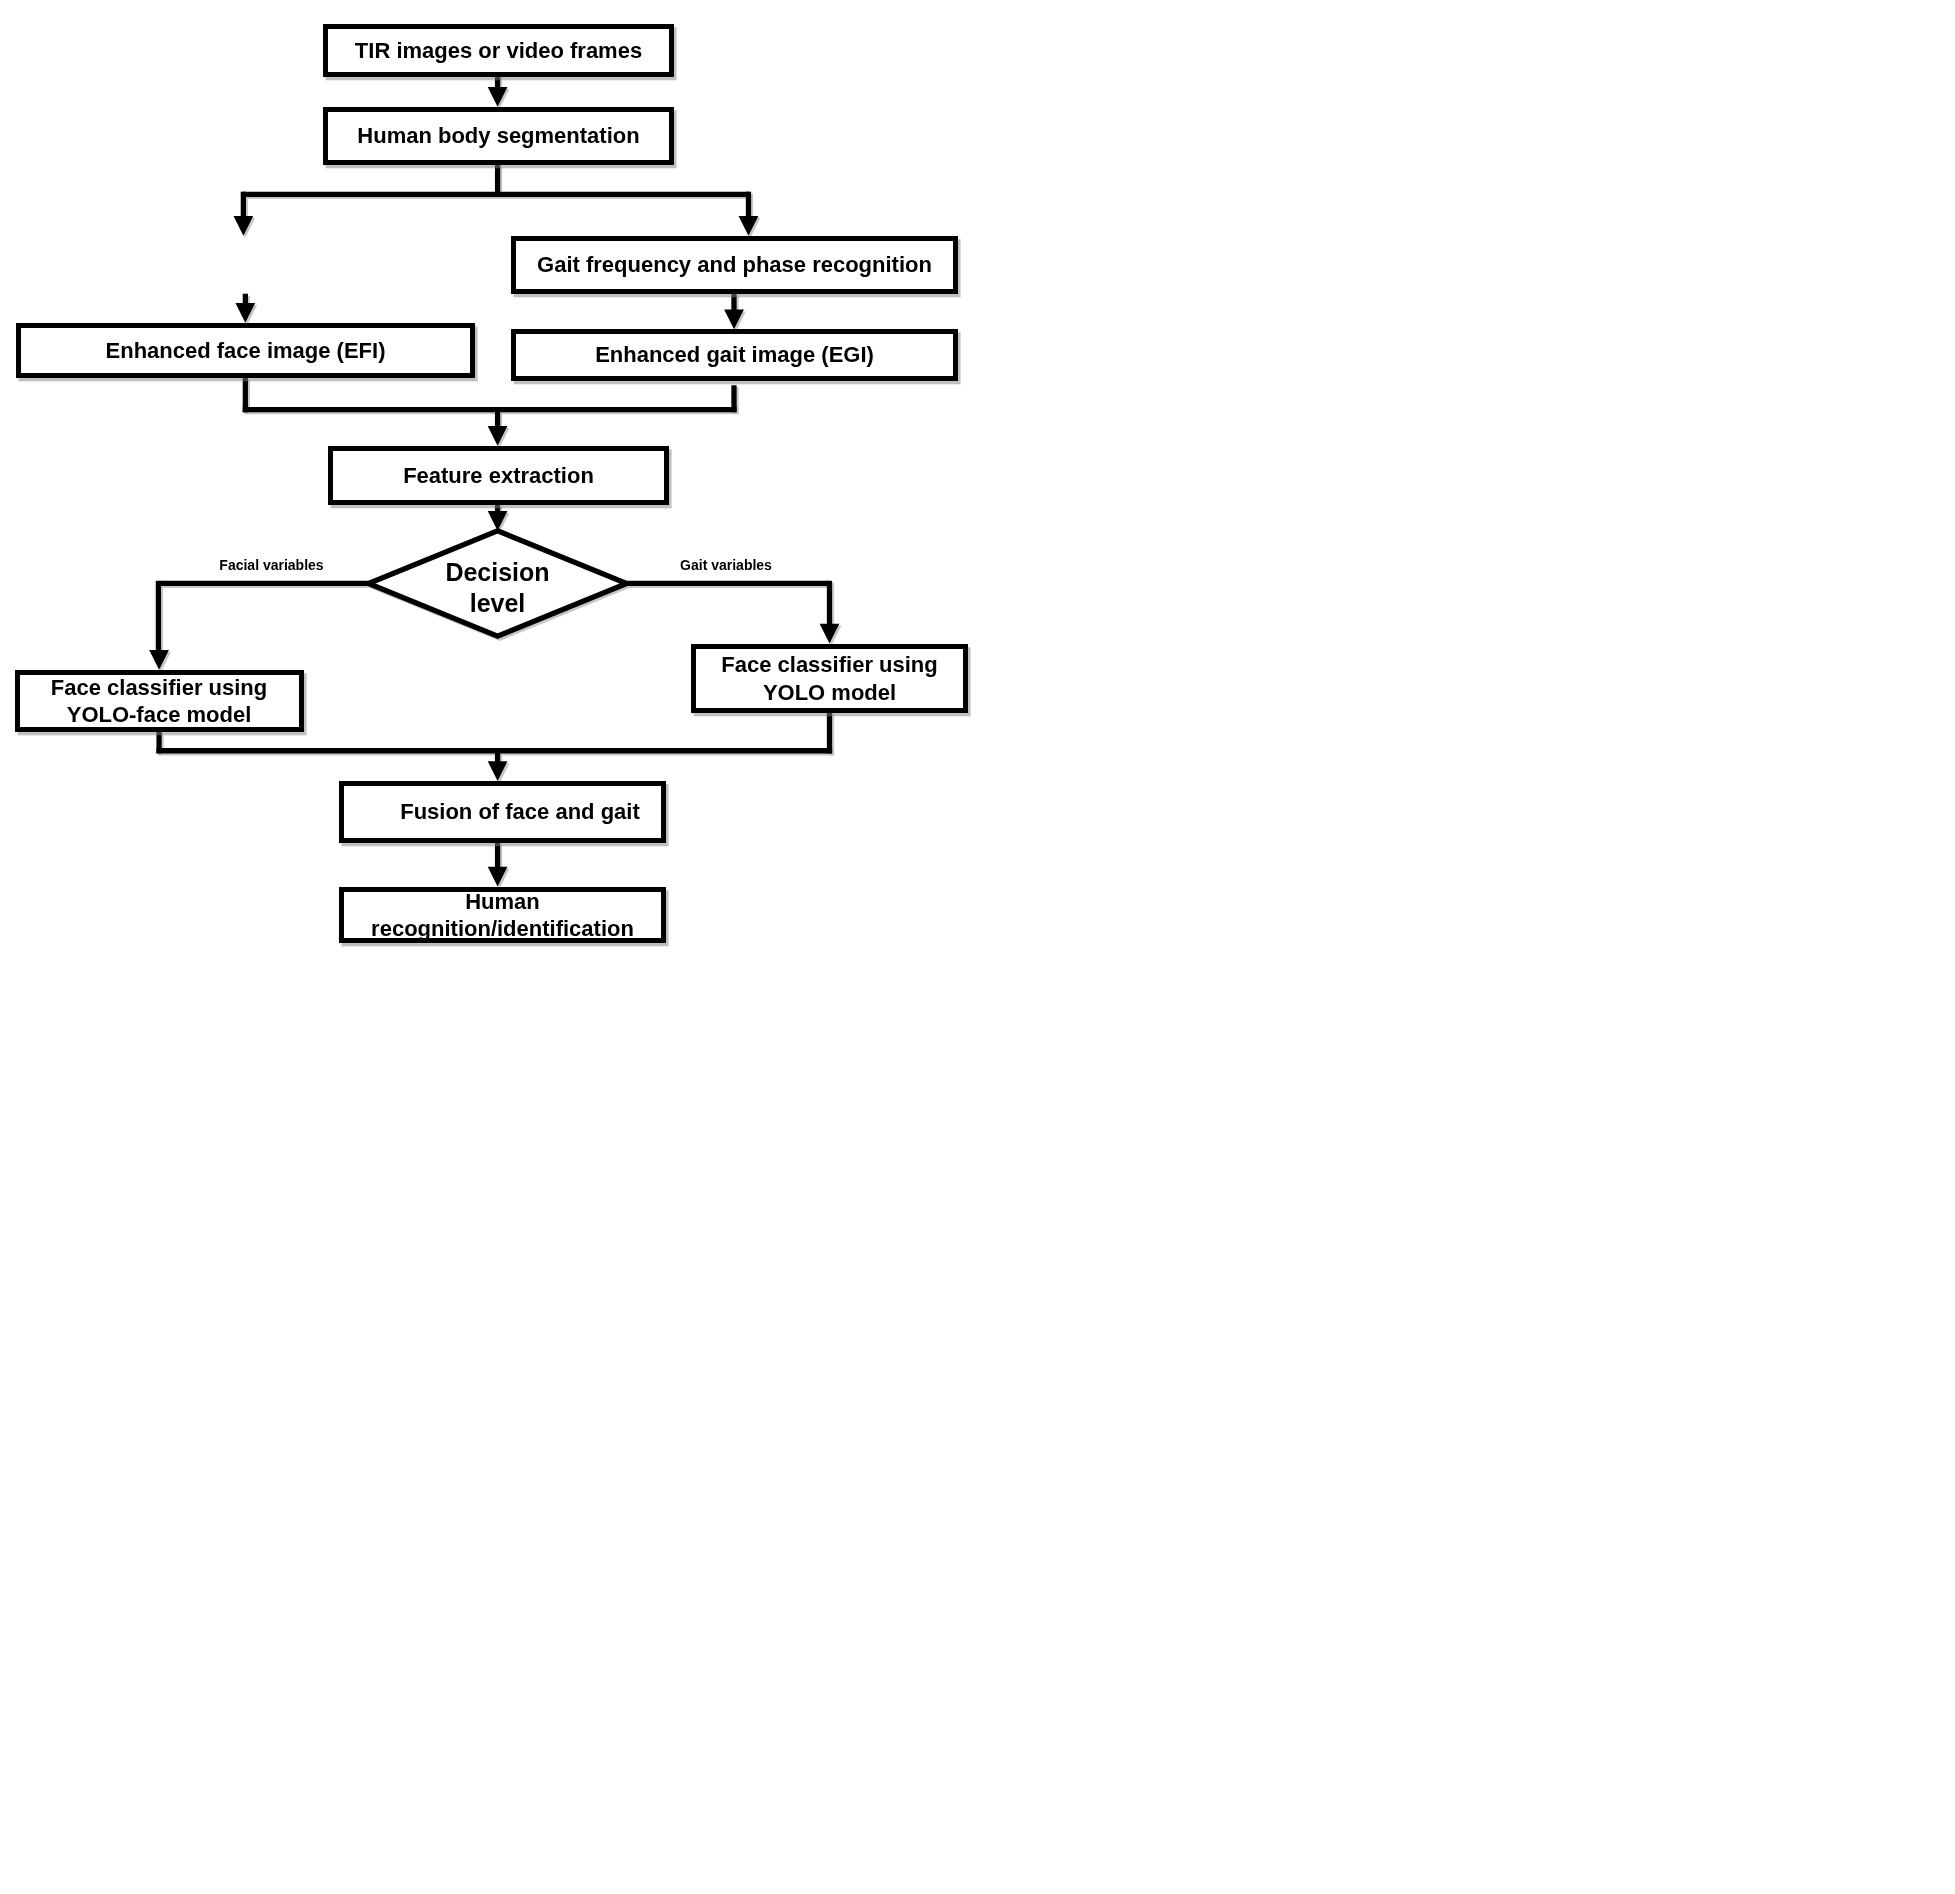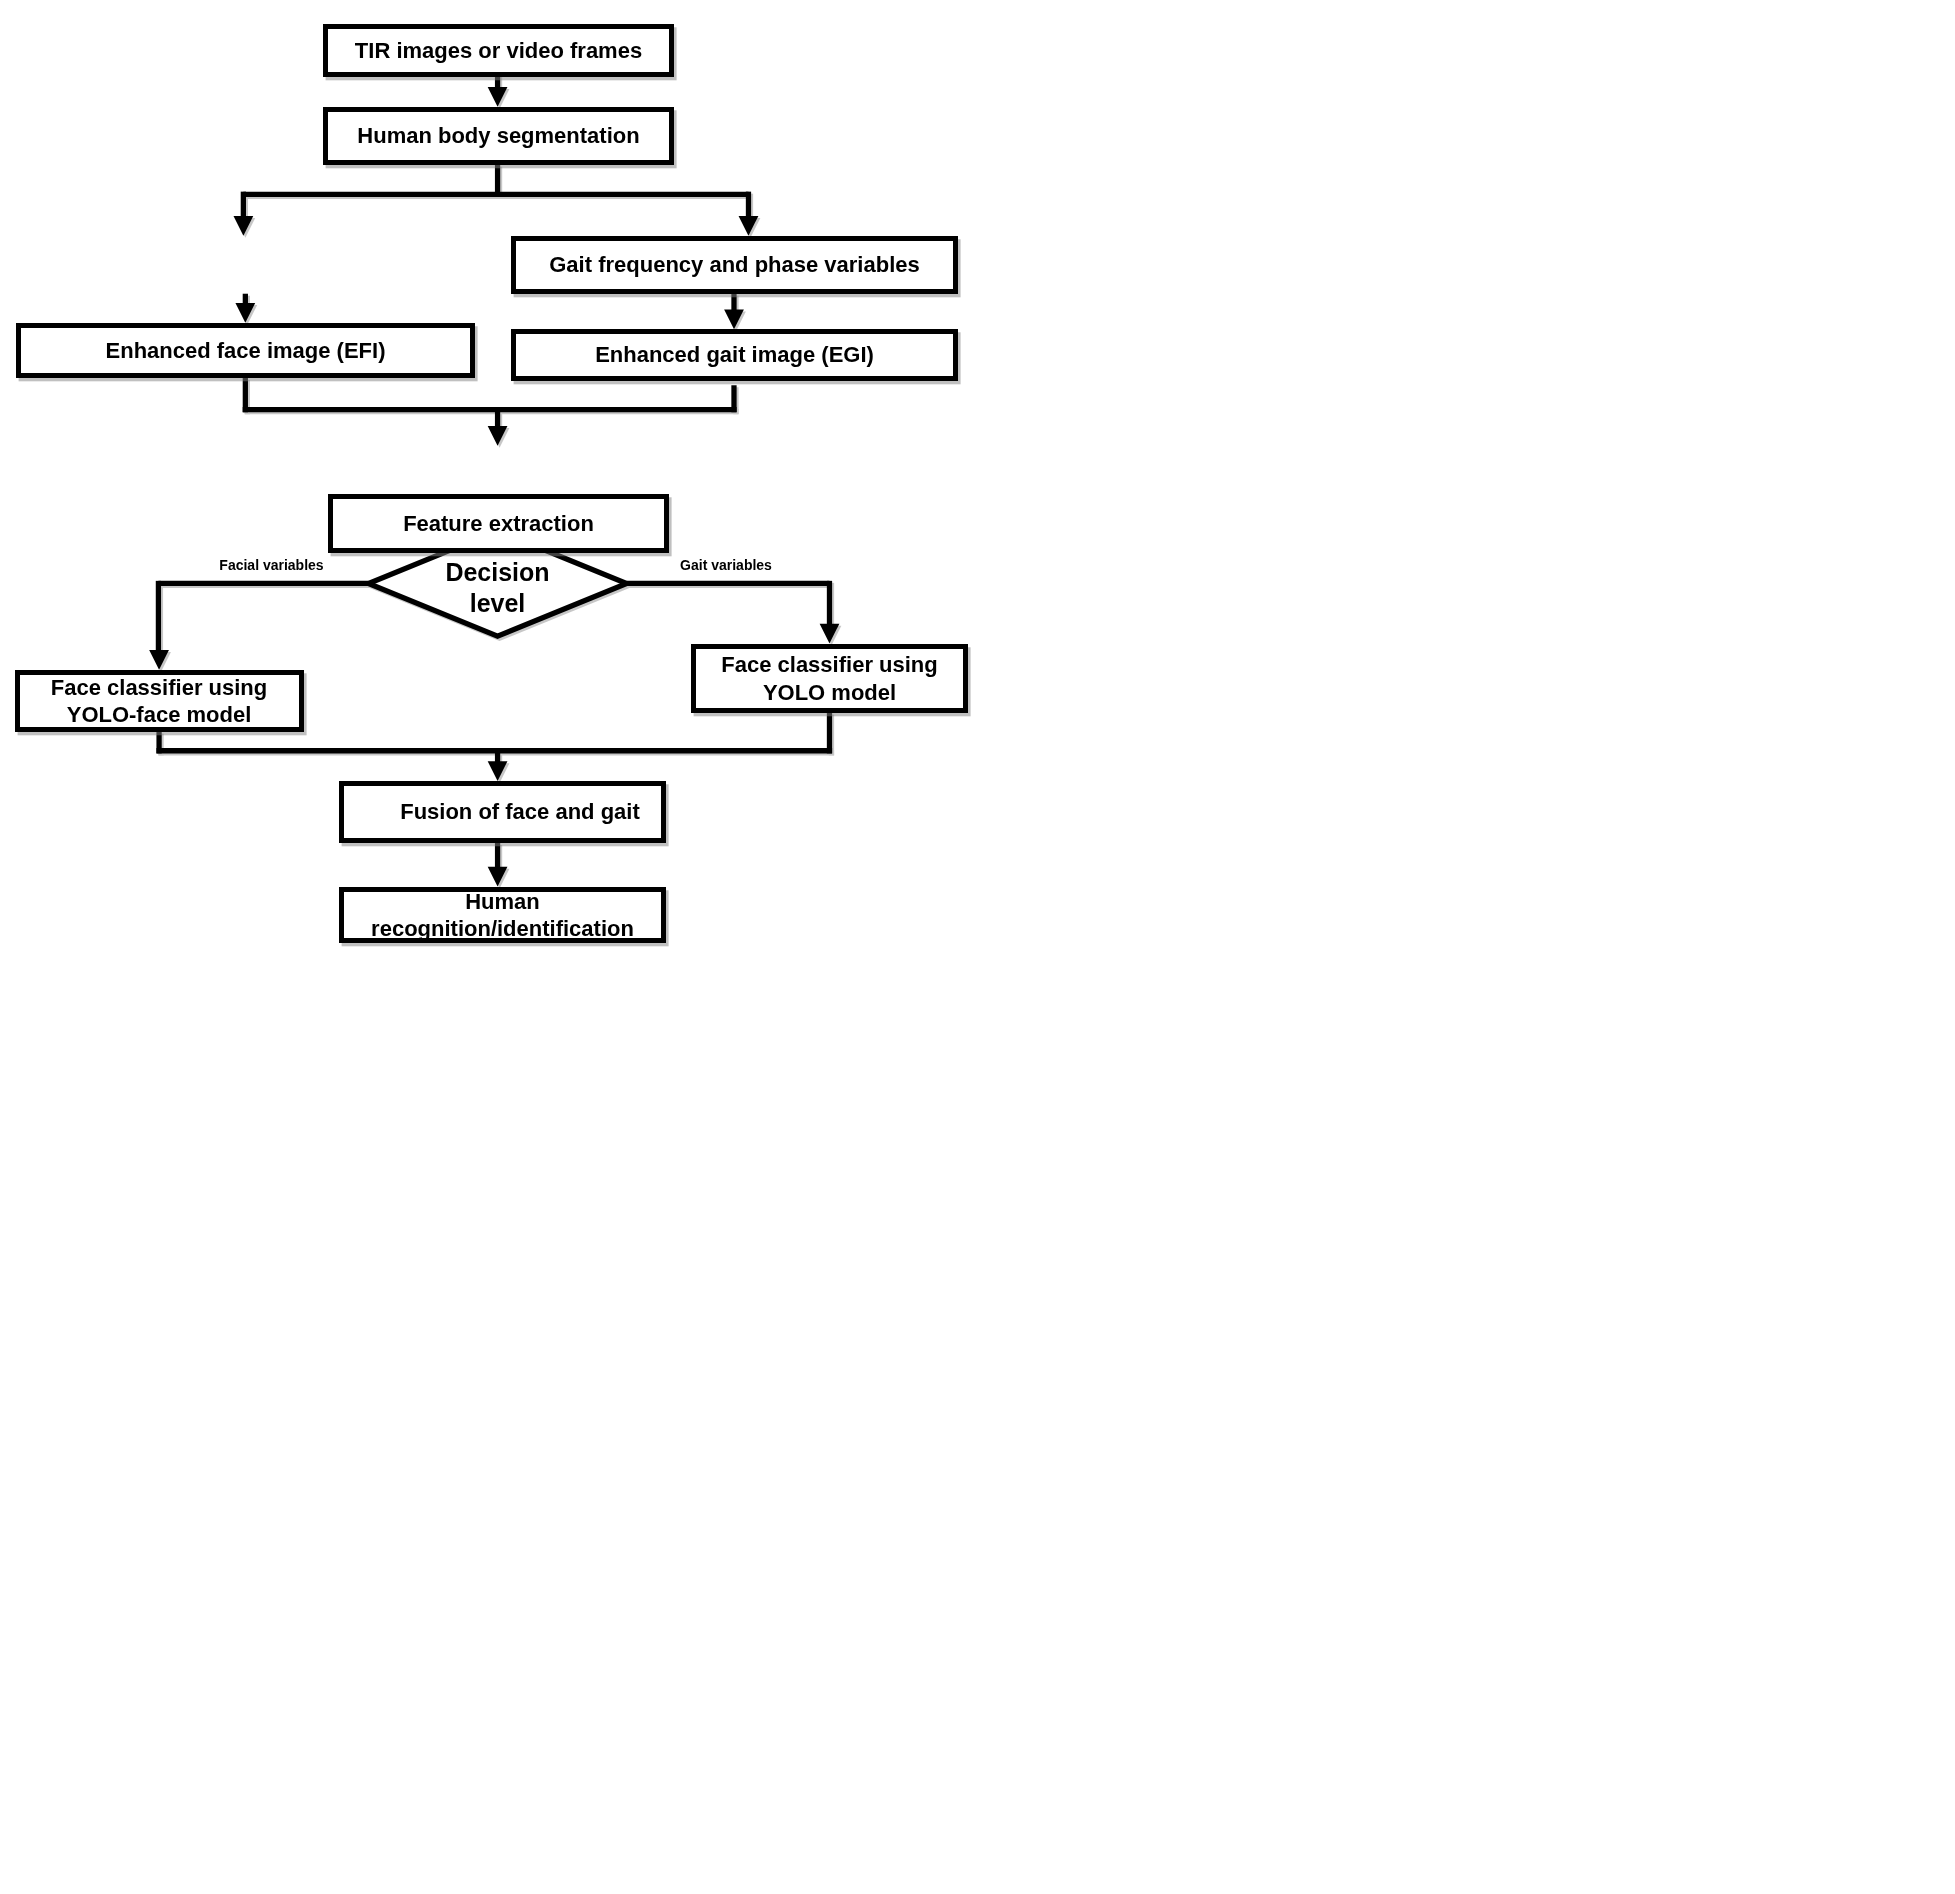--- a/index.html
+++ b/index.html
@@ -57,21 +57,21 @@
     text-align: center;
     white-space: pre-line;
   }
   
   .n-tir      { left: 323px;  top: 24px;   width: 351px; height: 53px;  }
   .n-seg      { left: 323px;  top: 107px;  width: 351px; height: 58px;  }
   .n-faceseq  { left: 16px;   top: 236px;  width: 459px; height: 58px;  }
   .n-gaitfreq { left: 511px;  top: 236px;  width: 447px; height: 58px;  }
   .n-efi      { left: 16px;   top: 323px;  width: 459px; height: 55px;  }
   .n-egi      { left: 511px;  top: 329px;  width: 447px; height: 52px;  }
-  .n-feature  { left: 328px;  top: 446px;  width: 341px; height: 59px; margin-top: 48px;  }
+  .n-feature  { left: 328px;  top: 446px;  width: 341px; height: 59px;  }
   .n-faceclf  { left: 14.5px;   top: 670px; width: 289px; height: 62px;  }
   .n-gaitclf  { left: 691px; top: 644px;  width: 277px; height: 69px; }
   .n-fusion   { left: 339px;  top: 781px; width: 327px; height: 62px; padding-left: 35px;  }
   .n-human    { left: 339px;  top: 887px; width: 327px; height: 56px;  }
   .l-facial   { left: 158px;  top: 557px;  width: 227px; }
   .l-gait     { left: 632px;  top: 557px;  width: 188px; }
 </style>
 </head>
 <body>
 
@@ -124,21 +124,21 @@
       <polygon points="740,776 770,776 755,806"></polygon>
       <polygon points="226,987 256,987 241,1017"></polygon>
       <polygon points="1244,947 1274,947 1259,977"></polygon>
       <polygon points="740,1156 770,1156 755,1186"></polygon>
       <polygon points="740,1316 770,1316 755,1346"></polygon>
     </g>
   </svg>
 
   <div class="node n-tir">TIR images or video frames</div>
   <div class="node n-seg">Human body segmentation</div>
-  <div class="node n-gaitfreq">Gait frequency and phase variables</div>
+  <div class="node n-gaitfreq">Gait frequency and phase recognition</div>
   <div class="node n-efi">Enhanced face image (EFI)</div>
   <div class="node n-egi">Enhanced gait image (EGI)</div>
   <div class="node n-feature">Feature extraction</div>
 
   <div class="diamond-label">Decision
 level</div>
 
   <div class="edge-label l-facial">Facial variables</div>
   <div class="edge-label l-gait">Gait variables</div>
 

